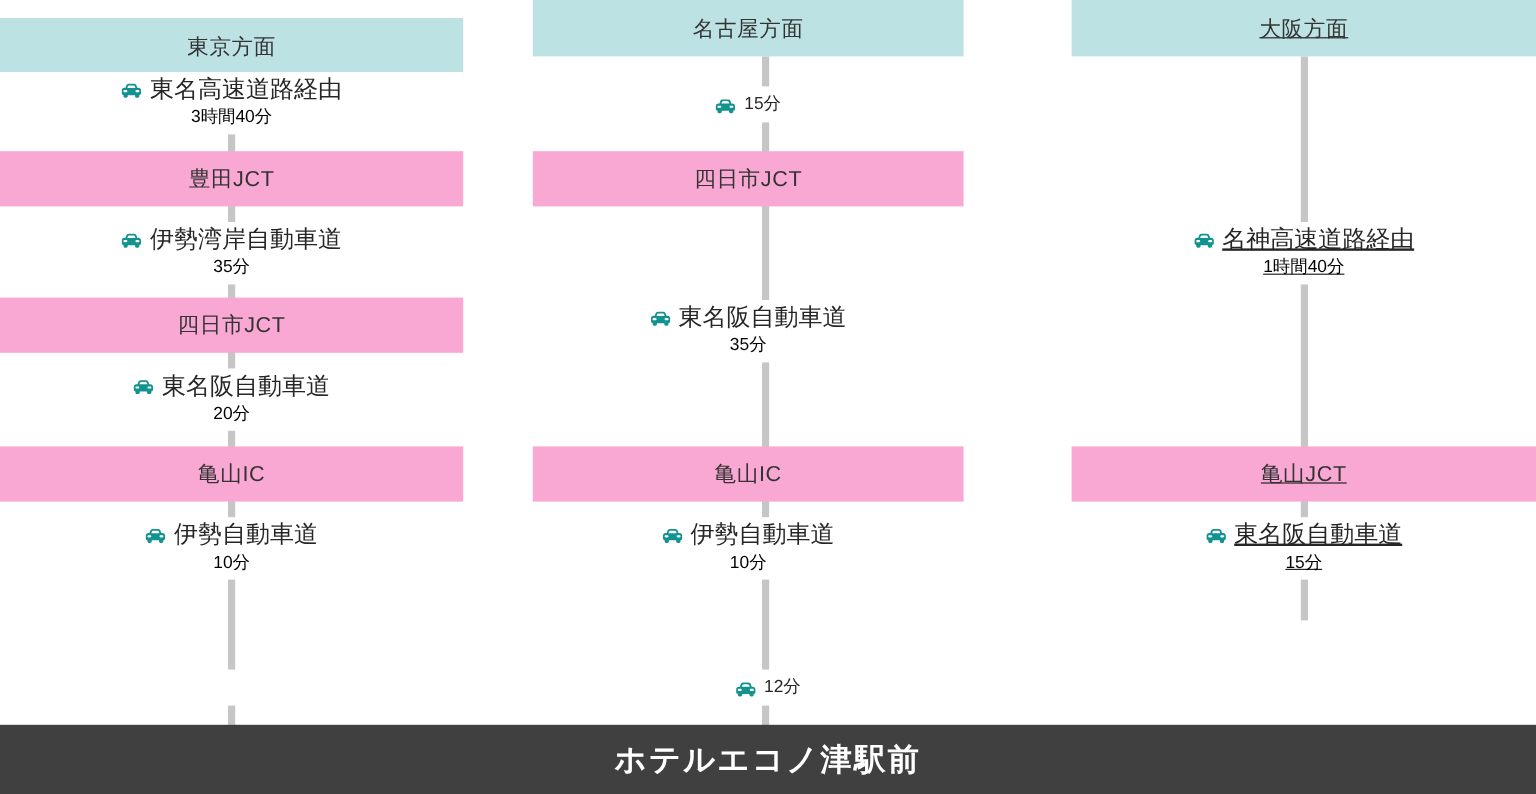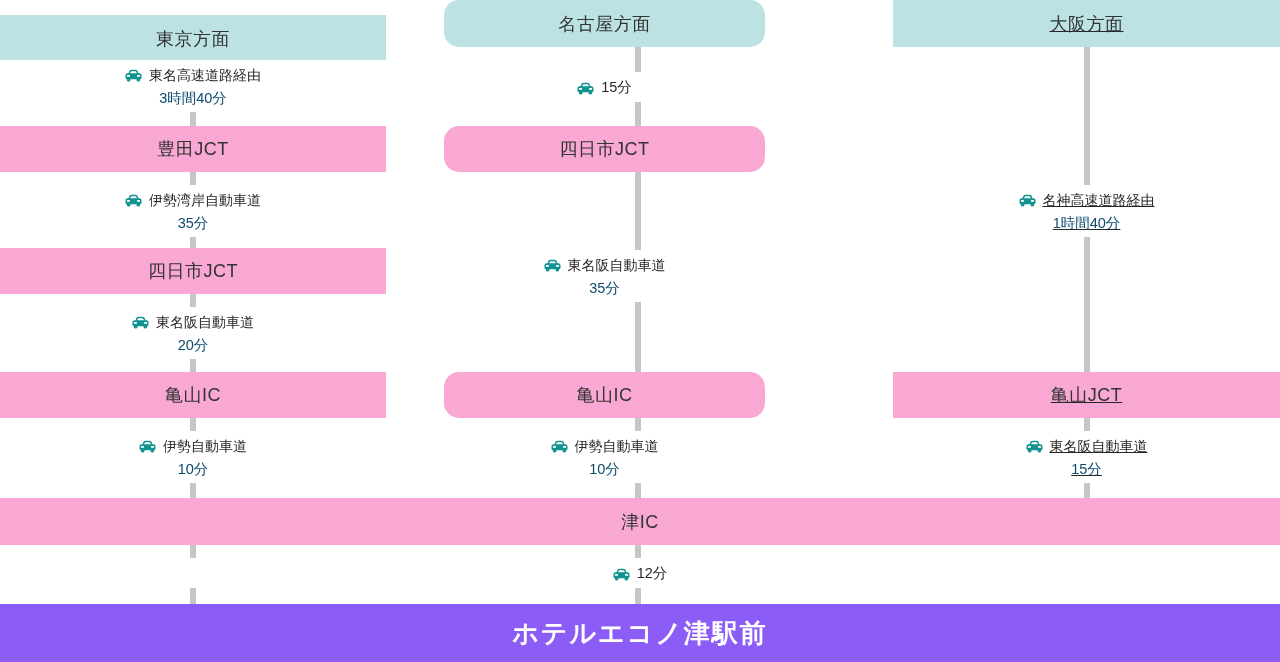--- a/index.html
+++ b/index.html
@@ -44,31 +44,31 @@
   .band-label {
     font-size: 18px;
     line-height: 1;
     letter-spacing: 0.5px;
     color: #333333;
     white-space: nowrap;
   }
 
   .band.head      { background: #bde2e3; height: 47px; }
   .band.node      { background: #f9a8d4; height: 46px; }
-  .band.terminal  { background: #8b5cf6; height: 58px; }
+  .band.terminal  { background: #404040; height: 58px; }
   .band.terminal .band-label {
     color: #ffffff;
     font-size: 26px;
     font-weight: 700;
     letter-spacing: 2px;
   }
 
   
   .c1 { left: 0px;   width: 386px; }
-  .c2 { left: 444px; width: 321px; border-radius: 15px; }
+  .c2 { left: 444px; width: 359px; }
   .c3 { left: 893px; width: 387px; text-decoration: underline; }
   .full { left: 0px; width: 1280px; }
 
   
   .leg {
     position: absolute;
     z-index: 3;
     background: #ffffff;
     display: flex;
     flex-direction: column;
@@ -76,29 +76,29 @@
     justify-content: center;
     text-align: center;
     padding: 2px 0;
     box-sizing: border-box;
   }
   .leg-line1 {
     display: flex;
     align-items: center;
     justify-content: center;
     gap: 7px;
-    font-size: 14px;
+    font-size: 20px;
     line-height: 20px;
     color: #262626;
     white-space: nowrap;
   }
   .leg-line2 {
     font-size: 14.5px;
     line-height: 20px;
-    color: #0c4a6e;
+    color: #000000;
     margin-top: 3px;
     white-space: nowrap;
   }
   .leg.single .leg-line1 { font-size: 14.5px; }
 
   .car-icon {
     display: inline-block;
     width: 17px;
     height: 13px;
     flex: 0 0 17px;
@@ -250,23 +250,20 @@
       <span class="car-icon">
         <svg viewBox="0 0 34 26" xmlns="http://www.w3.org/2000/svg">
           <path fill="#12938f" d="M7.2 8.4 C8.3 4.3 9.2 2.4 11.3 2.0 C13.6 1.6 20.4 1.6 22.7 2.0 C24.8 2.4 25.7 4.3 26.8 8.4 L28.6 8.4 C31.2 8.4 33 10.1 33 12.6 L33 17.6 C33 19.3 31.9 20.3 30.2 20.3 L30.2 22.4 C30.2 23.8 29.1 24.8 27.7 24.8 L25.6 24.8 C24.2 24.8 23.1 23.8 23.1 22.4 L23.1 20.6 L10.9 20.6 L10.9 22.4 C10.9 23.8 9.8 24.8 8.4 24.8 L6.3 24.8 C4.9 24.8 3.8 23.8 3.8 22.4 L3.8 20.3 C2.1 20.3 1 19.3 1 17.6 L1 12.6 C1 10.1 2.8 8.4 5.4 8.4 Z M10.4 8.6 L23.6 8.6 C22.8 5.9 22.2 4.9 21.2 4.7 C19.3 4.4 14.7 4.4 12.8 4.7 C11.8 4.9 11.2 5.9 10.4 8.6 Z M5.6 12.1 C4.4 12.1 3.7 12.8 3.7 13.9 C3.7 15.0 4.4 15.7 5.6 15.7 L8.3 15.7 C9.5 15.7 10.2 15.0 10.2 13.9 C10.2 12.8 9.5 12.1 8.3 12.1 Z M25.7 12.1 C24.5 12.1 23.8 12.8 23.8 13.9 C23.8 15.0 24.5 15.7 25.7 15.7 L28.4 15.7 C29.6 15.7 30.3 15.0 30.3 13.9 C30.3 12.8 29.6 12.1 28.4 12.1 Z"></path>
         </svg>
       </span>
       <span>東名阪自動車道</span>
     </div>
     <div class="leg-line2">15分</div>
   </div>
 
-  <div class="band node full" style="top:498px;height:47px">
-    <span class="band-label">津IC</span>
-  </div>
 
   <div class="leg full single" style="top:558px;height:30px">
     <div class="leg-line1">
       <span class="car-icon">
         <svg viewBox="0 0 34 26" xmlns="http://www.w3.org/2000/svg">
           <path fill="#12938f" d="M7.2 8.4 C8.3 4.3 9.2 2.4 11.3 2.0 C13.6 1.6 20.4 1.6 22.7 2.0 C24.8 2.4 25.7 4.3 26.8 8.4 L28.6 8.4 C31.2 8.4 33 10.1 33 12.6 L33 17.6 C33 19.3 31.9 20.3 30.2 20.3 L30.2 22.4 C30.2 23.8 29.1 24.8 27.7 24.8 L25.6 24.8 C24.2 24.8 23.1 23.8 23.1 22.4 L23.1 20.6 L10.9 20.6 L10.9 22.4 C10.9 23.8 9.8 24.8 8.4 24.8 L6.3 24.8 C4.9 24.8 3.8 23.8 3.8 22.4 L3.8 20.3 C2.1 20.3 1 19.3 1 17.6 L1 12.6 C1 10.1 2.8 8.4 5.4 8.4 Z M10.4 8.6 L23.6 8.6 C22.8 5.9 22.2 4.9 21.2 4.7 C19.3 4.4 14.7 4.4 12.8 4.7 C11.8 4.9 11.2 5.9 10.4 8.6 Z M5.6 12.1 C4.4 12.1 3.7 12.8 3.7 13.9 C3.7 15.0 4.4 15.7 5.6 15.7 L8.3 15.7 C9.5 15.7 10.2 15.0 10.2 13.9 C10.2 12.8 9.5 12.1 8.3 12.1 Z M25.7 12.1 C24.5 12.1 23.8 12.8 23.8 13.9 C23.8 15.0 24.5 15.7 25.7 15.7 L28.4 15.7 C29.6 15.7 30.3 15.0 30.3 13.9 C30.3 12.8 29.6 12.1 28.4 12.1 Z"></path>
         </svg>
       </span>
       <span>12分</span>
     </div>

